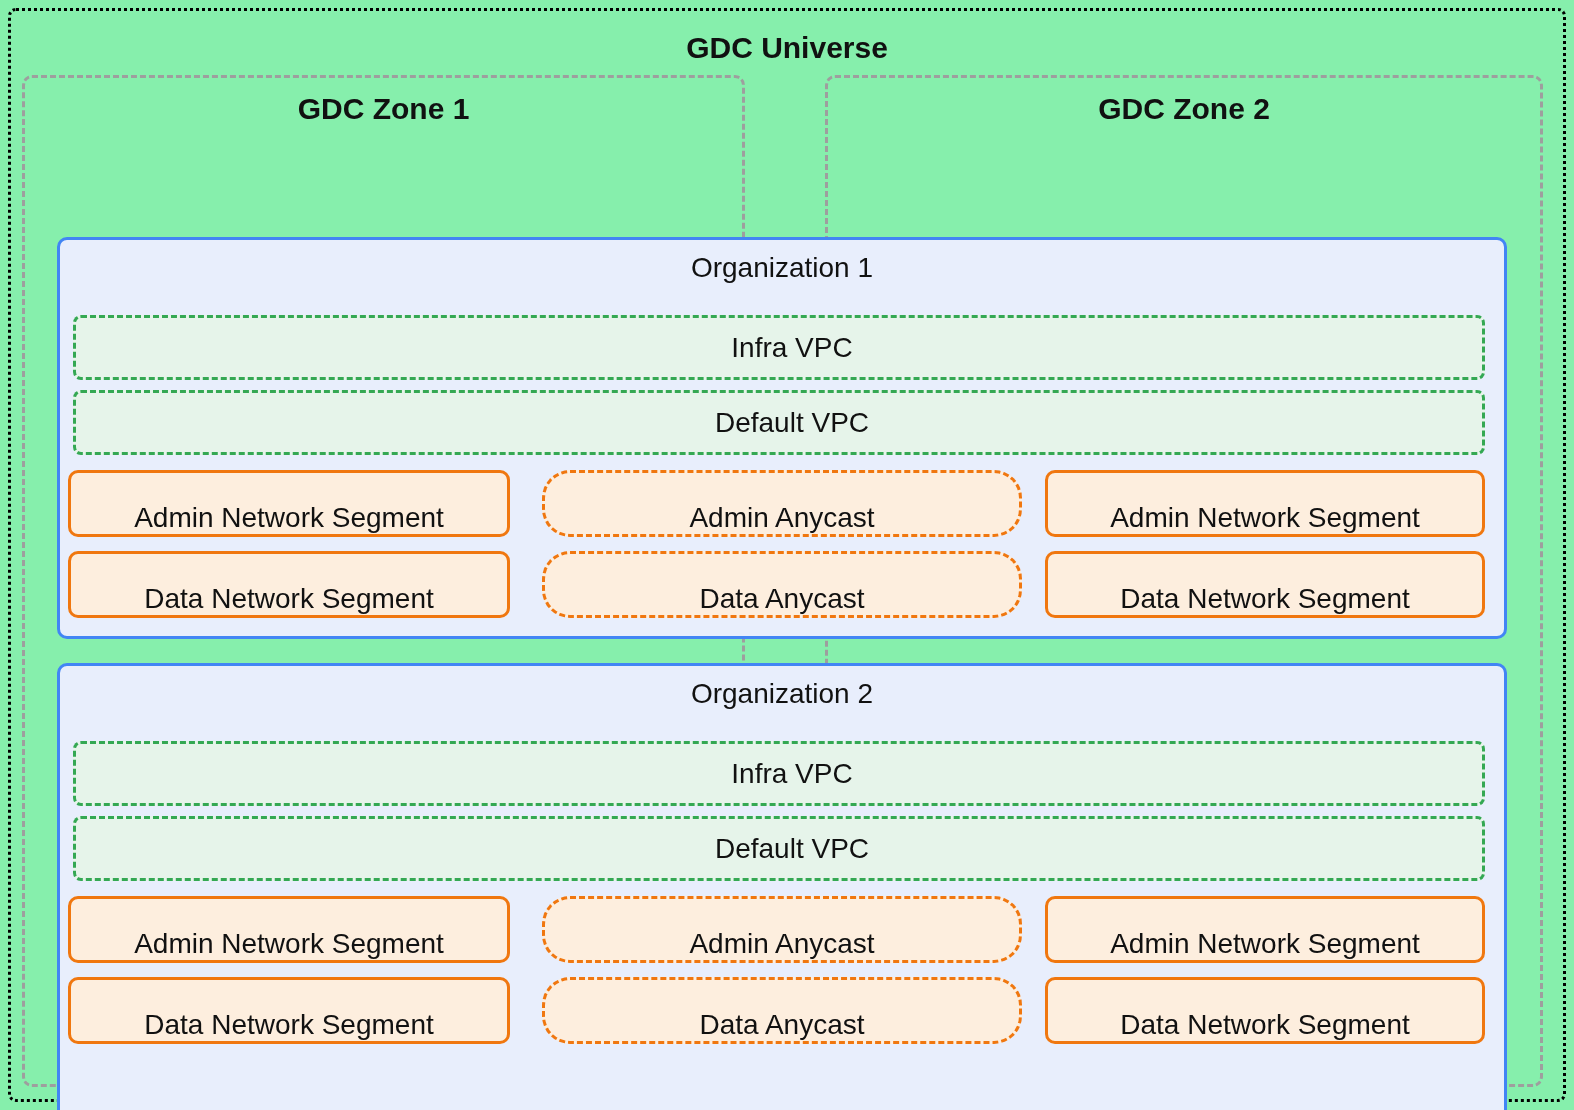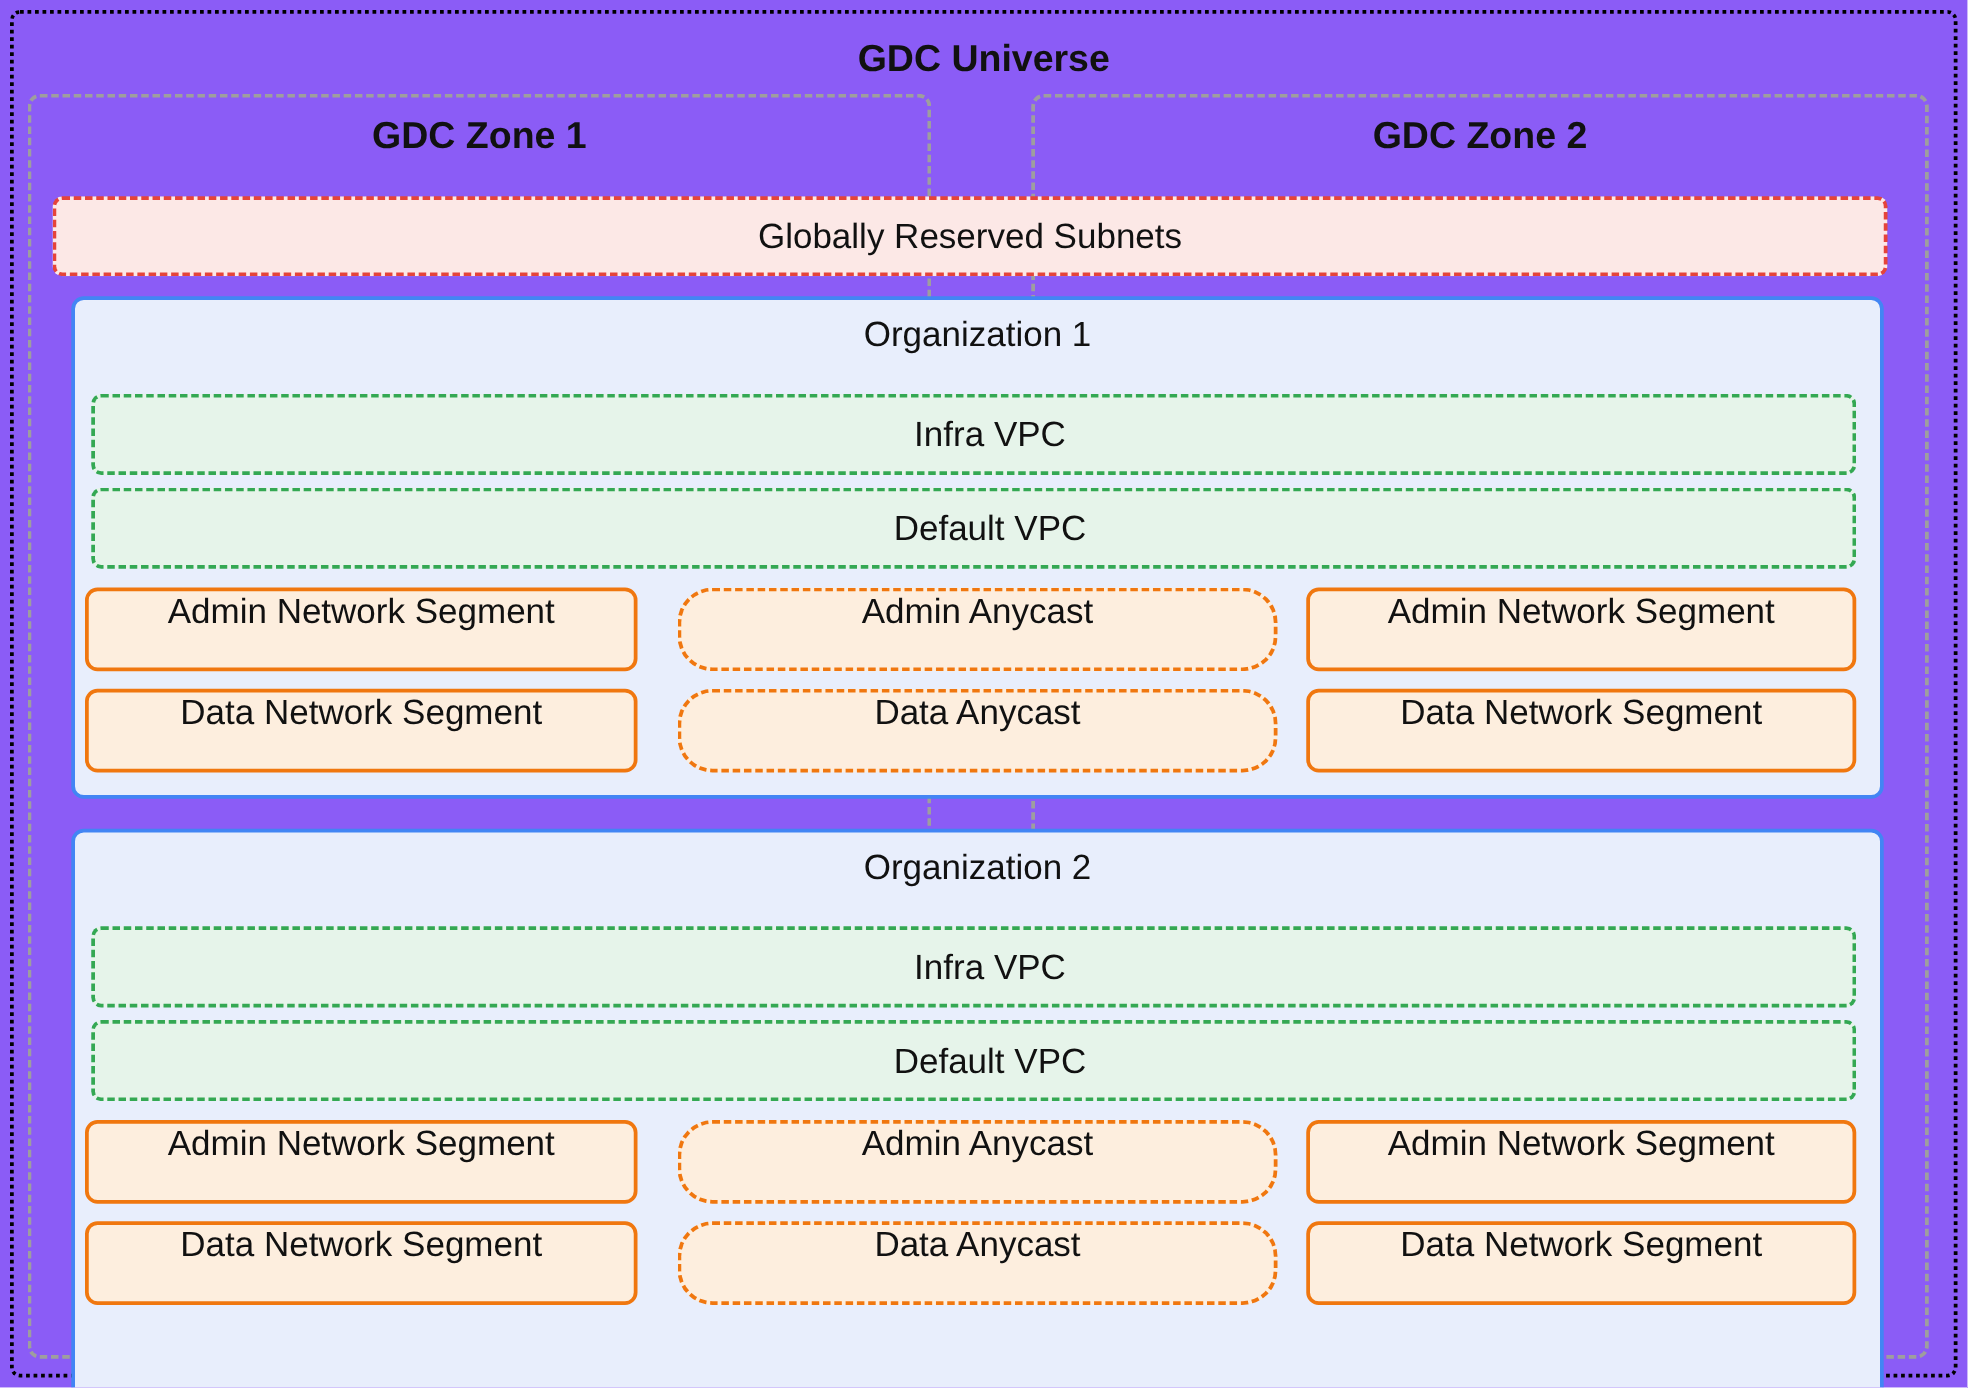--- a/index.html
+++ b/index.html
@@ -6,21 +6,21 @@
     margin: 0;
     padding: 0;
     background: #ffffff;
     font-family: "Liberation Sans", sans-serif;
     color: #111111;
   }
   #canvas {
     position: relative;
     width: 1574px;
     height: 1110px;
-    background: #8b5cf6;
+    background: #86efac;
     overflow: hidden;
   }
   .abs { position: absolute; box-sizing: border-box; }
 
   
   .universe {
     left: 8px; top: 8px; width: 1558px; height: 1094px;
     border: 3px dotted #000000;
     border-radius: 8px;
   }
@@ -81,21 +81,21 @@
     padding-left: 26px;
   }
   .vpc-infra   { top: 75px; }
   .vpc-default { top: 150px; }
 
   
   .segbox {
     height: 67px;
     background: #fdeede;
     border-radius: 10px;
-    display: flex; align-items: flex-start; justify-content: center;
+    display: flex; align-items: flex-end; justify-content: center;
     font-size: 28px;
   }
   .seg-solid  { border: 3px solid #f0770f; }
   .seg-dashed { border: 3px dashed #f0770f; }
   .row-admin { top: 230px; }
   .row-data  { top: 311px; }
   .seg-left   { left: 8px;   width: 442px; }
   .seg-center { left: 482px; width: 480px; border-radius: 28px; }
   .seg-right  { left: 985px; width: 440px; }
 </style>
@@ -108,23 +108,20 @@
     <div class="abs universe-title">GDC Universe</div>
   </div>
 
   <div class="abs zone zone-1">
     <div class="abs zone-title">GDC Zone 1</div>
   </div>
   <div class="abs zone zone-2">
     <div class="abs zone-title">GDC Zone 2</div>
   </div>
 
-  <div class="abs subnets">
-    <span>Globally Reserved Subnets</span>
-  </div>
 
   <div class="abs org org-1">
     <div class="abs org-title">Organization 1</div>
 
     <div class="abs vpc vpc-infra">
       <span>Infra VPC</span>
     </div>
     <div class="abs vpc vpc-default">
       <span>Default VPC</span>
     </div>

